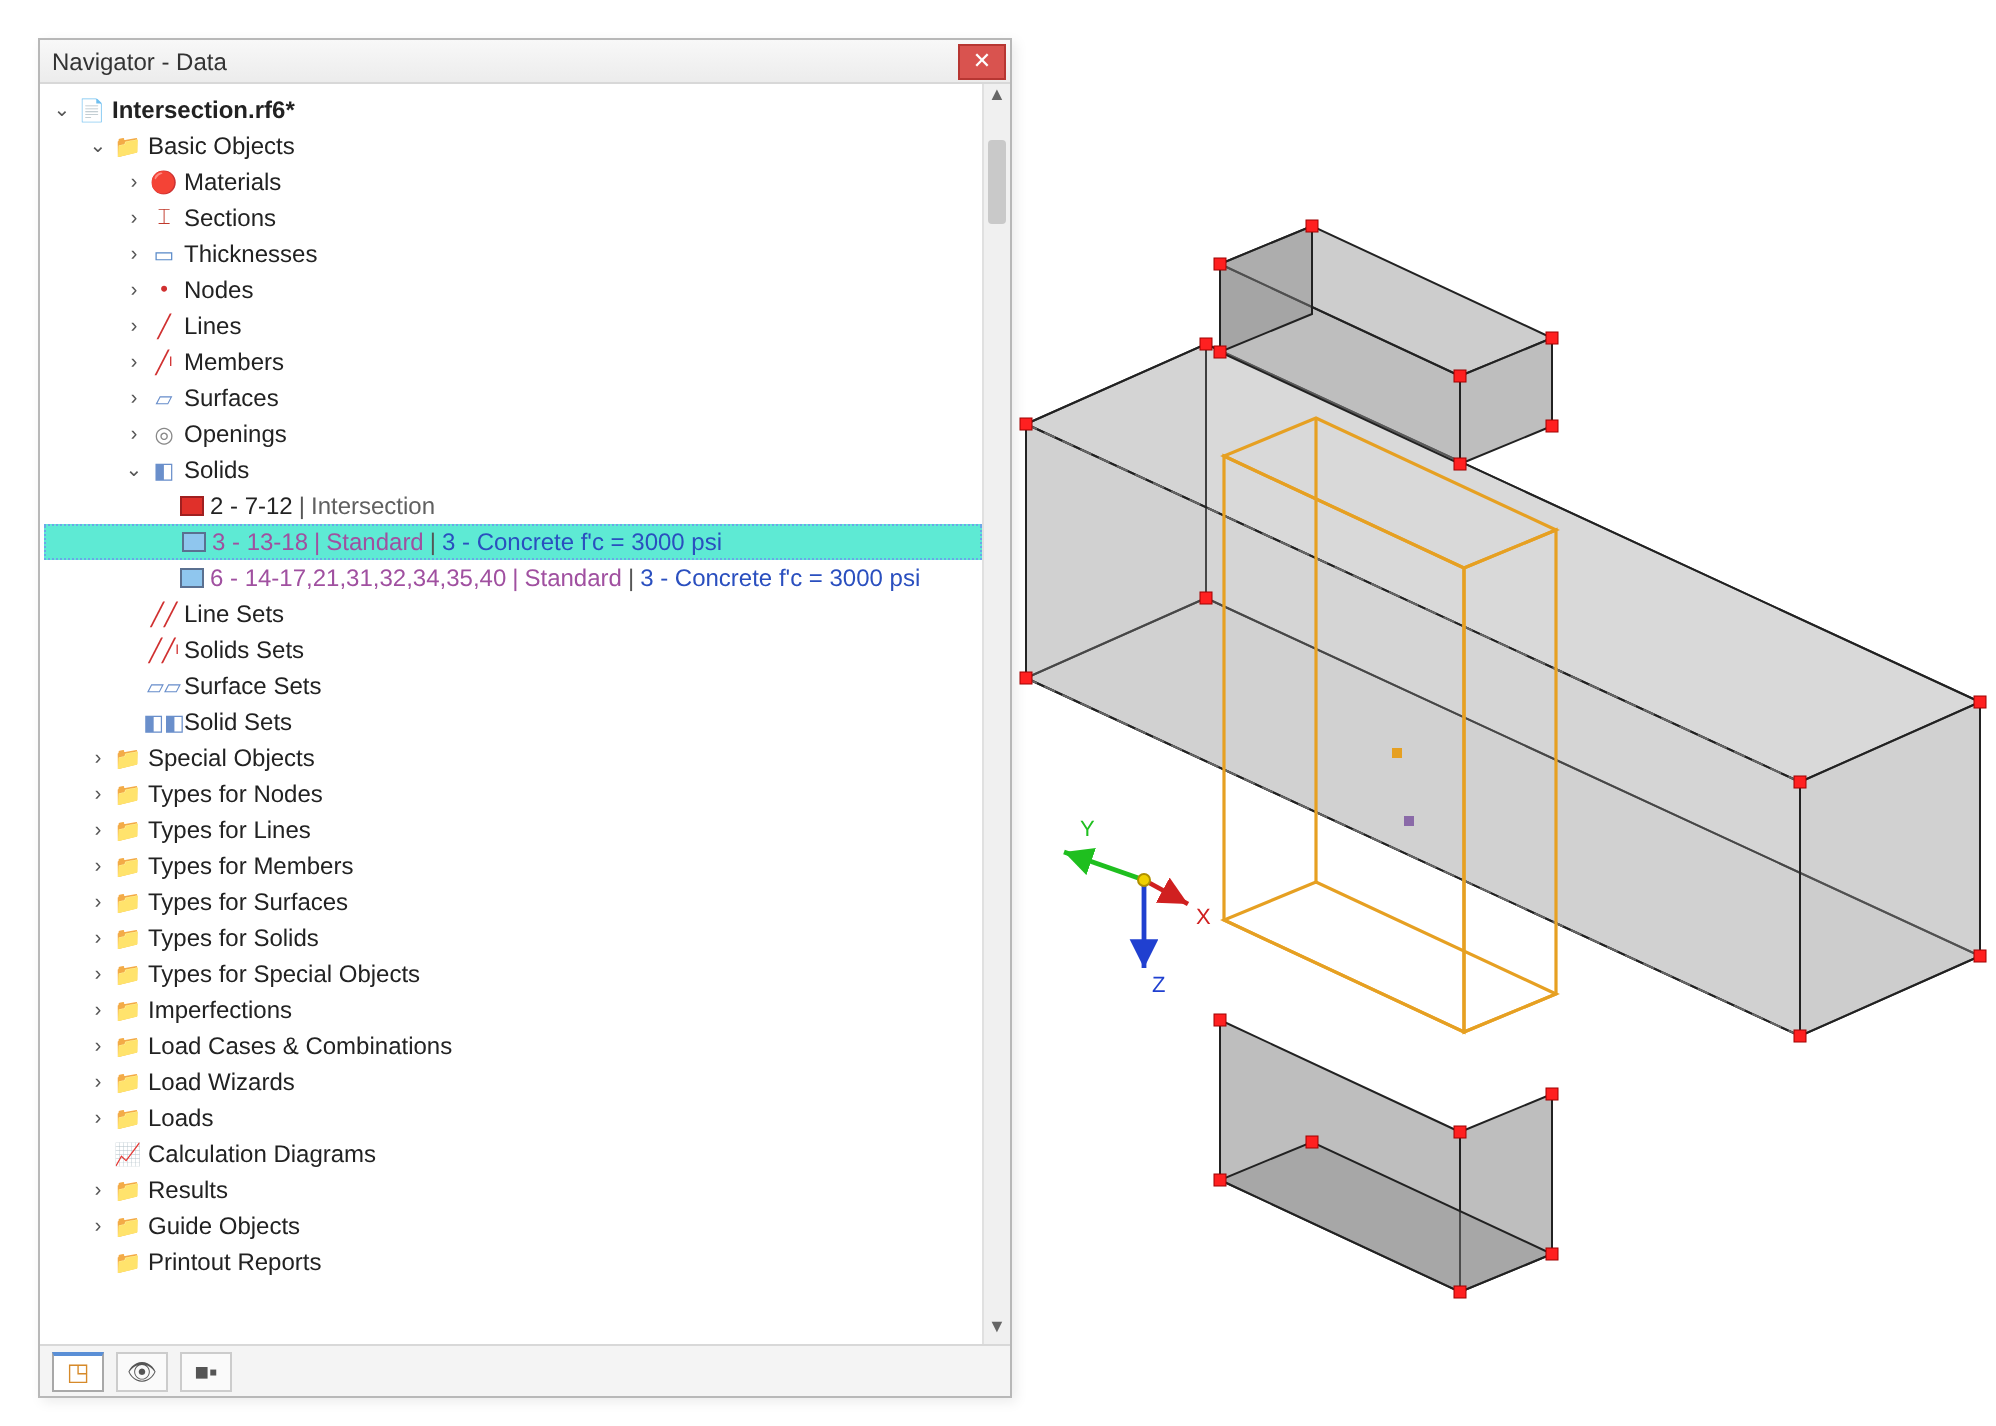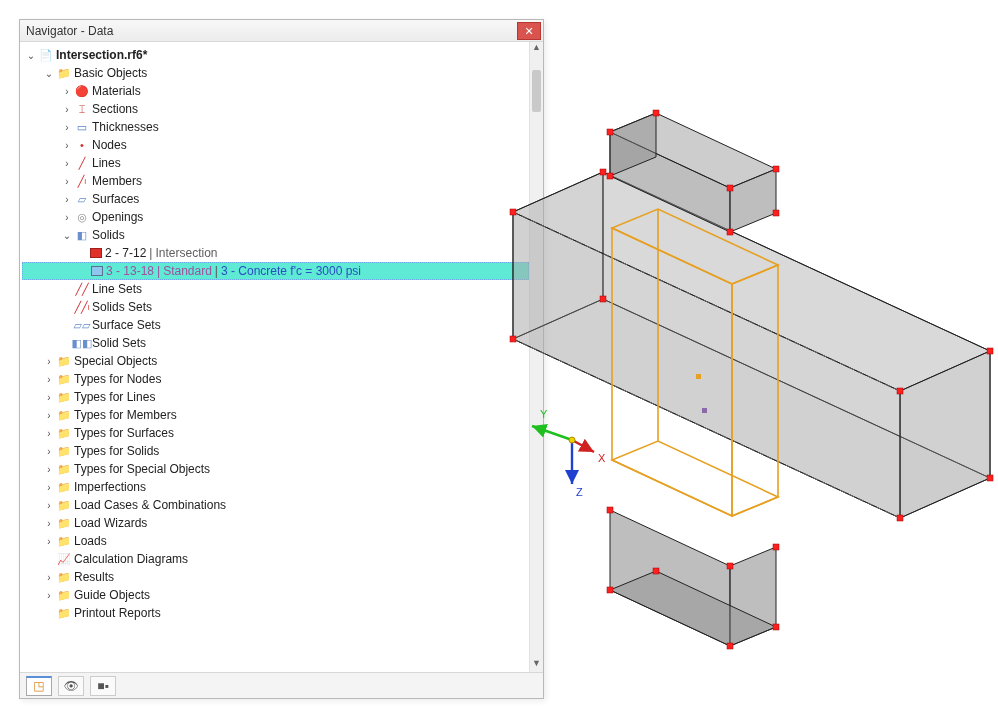--- a/index.html
+++ b/index.html
@@ -1,21 +1,21 @@
 <!DOCTYPE html>
 <html><head>
 <meta charset="utf-8">
 <style>
   * { box-sizing: border-box; margin: 0; padding: 0; }
   body { font-family: "Segoe UI", Tahoma, sans-serif; font-size: 12px; background: #fff; width: 998px; height: 713px; position: relative; }
   
   .panel {
     position: absolute;
     left: 19px; top: 19px;
-    width: 525px; height: 680px;
+    width: 487px; height: 680px;
     border: 1px solid #b8b8b8;
     background: #fff;
     display: flex; flex-direction: column;
     box-shadow: 2px 2px 6px rgba(0,0,0,0.08);
   }
   .titlebar {
     height: 22px;
     background: linear-gradient(#f8f8f8,#ececec);
     border-bottom: 1px solid #d8d8d8;
     display: flex; align-items: center;
@@ -134,20 +134,24 @@
       </div>
 
       <div class="row" style="padding-left:68px">
         <span class="swatch red"></span>
         <span class="label"><span>2 - 7-12</span><span class="sep">|</span><span class="muted">Intersection</span></span>
       </div>
       <div class="row selected" style="padding-left:68px">
         <span class="swatch cyan"></span>
         <span class="label"><span class="label-main">3 - 13-18</span><span class="sep label-main">|</span><span class="label-main">Standard</span><span class="sep">|</span><span class="link">3 - Concrete f'c = 3000 psi</span></span>
       </div>
+      <div class="row" style="padding-left:68px">
+        <span class="swatch cyan"></span>
+        <span class="label"><span style="color:#a050a0">6 - 14-17,21,31,32,34,35,40</span><span class="sep" style="color:#a050a0">|</span><span style="color:#a050a0">Standard</span><span class="sep">|</span><span class="link">3 - Concrete f'c = 3000 psi</span></span>
+      </div>
 
       <div class="row" style="padding-left:52px">
         <span class="icon" style="color:#d03030">╱╱</span>
         <span class="label">Line Sets</span>
       </div>
       <div class="row" style="padding-left:52px">
         <span class="icon" style="color:#d03030">╱╱<sub style="font-size:7px">I</sub></span>
         <span class="label">Solids Sets</span>
       </div>
       <div class="row" style="padding-left:52px">

